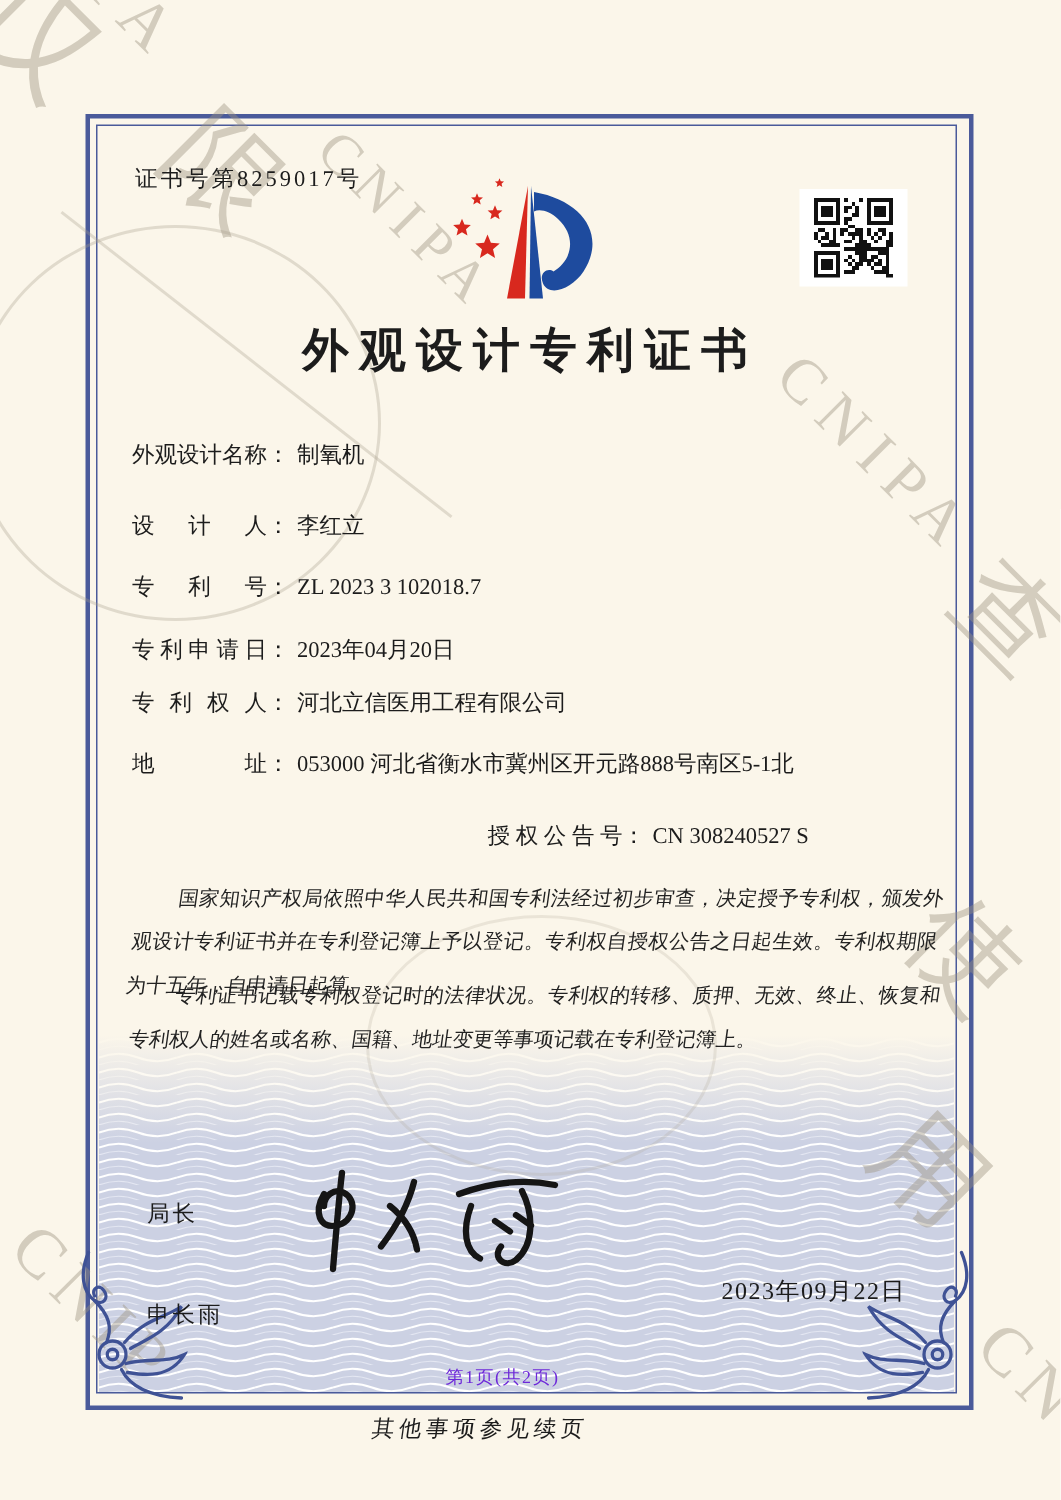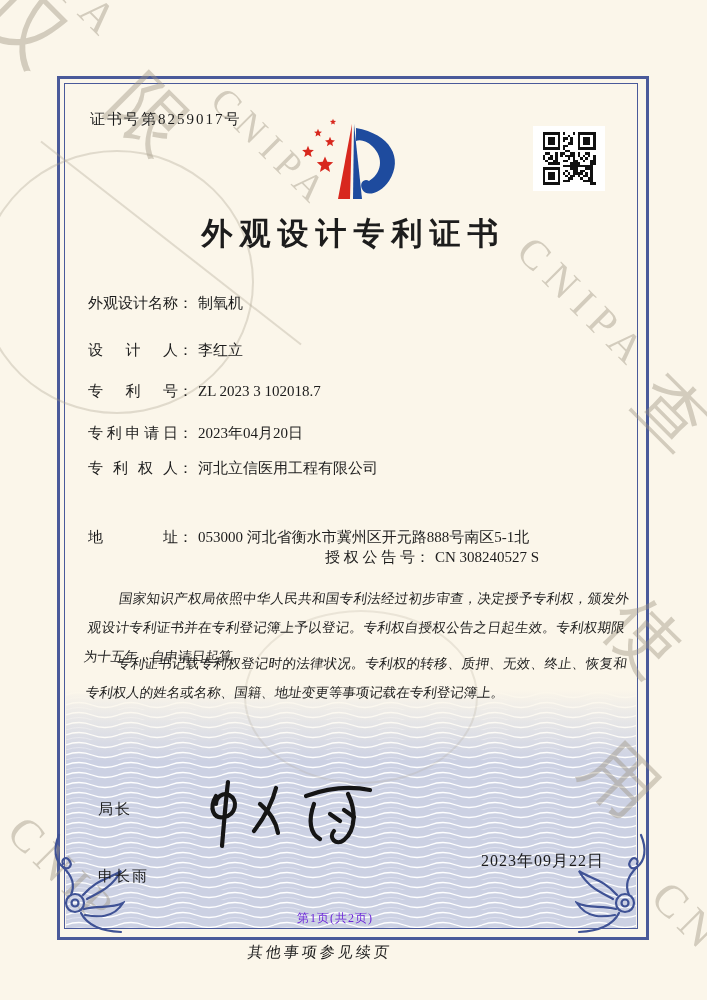--- a/index.html
+++ b/index.html
@@ -358,21 +358,21 @@
     </div>
     <div class="frow" style="top:382px;">
       <span class="flabel">专利号</span><span>：</span><span class="fvalue">ZL 2023 3 102018.7</span>
     </div>
     <div class="frow" style="top:424px;">
       <span class="flabel">专利申请日</span><span>：</span><span class="fvalue">2023年04月20日</span>
     </div>
     <div class="frow" style="top:439px;margin-top:20px;">
       <span class="flabel">专利权人</span><span>：</span><span class="fvalue">河北立信医用工程有限公司</span>
     </div>
-    <div class="frow" style="top:528px;">
+    <div class="frow" style="top:500px;">
       <span class="flabel">地址</span><span>：</span><span class="fvalue">053000 河北省衡水市冀州区开元路888号南区5-1北</span>
     </div>
     <div class="frow" style="top:548px;">
       <span class="fgroup2">
         <span class="flabel">授权公告号</span><span>：</span><span class="fvalue">CN 308240527 S</span>
       </span>
     </div>
 
     <div class="bodyp" style="top:584px;">国家知识产权局依照中华人民共和国专利法经过初步审查，决定授予专利权，颁发外观设计专利证书并在专利登记簿上予以登记。专利权自授权公告之日起生效。专利权期限为十五年，自申请日起算。</div>
     <div class="bodyp" style="top:649px;">专利证书记载专利权登记时的法律状况。专利权的转移、质押、无效、终止、恢复和专利权人的姓名或名称、国籍、地址变更等事项记载在专利登记簿上。</div>

